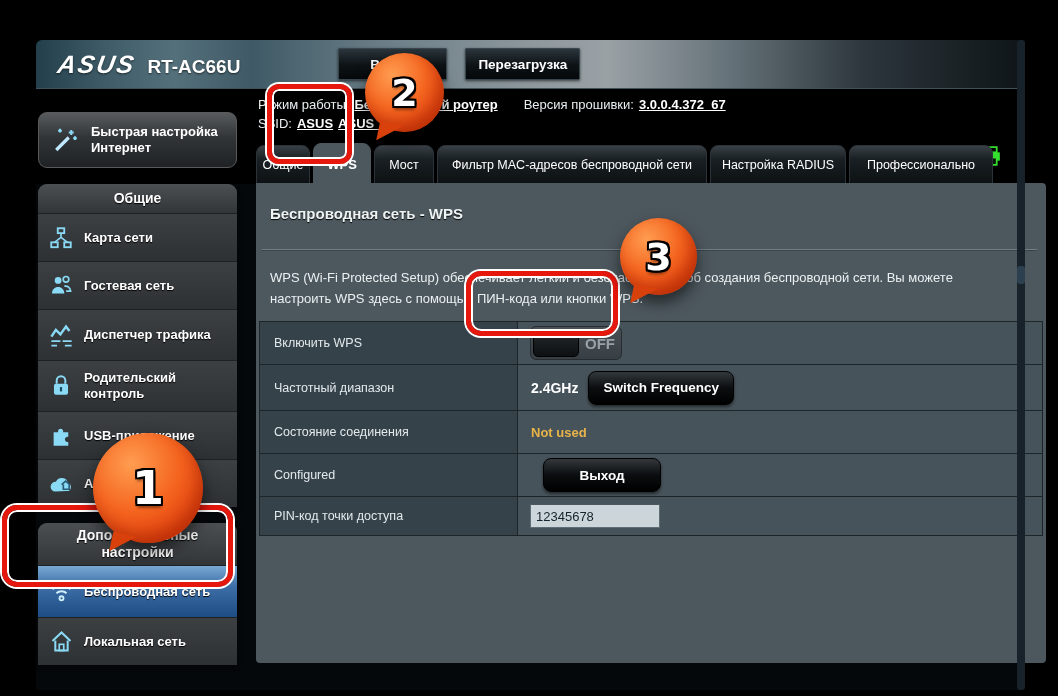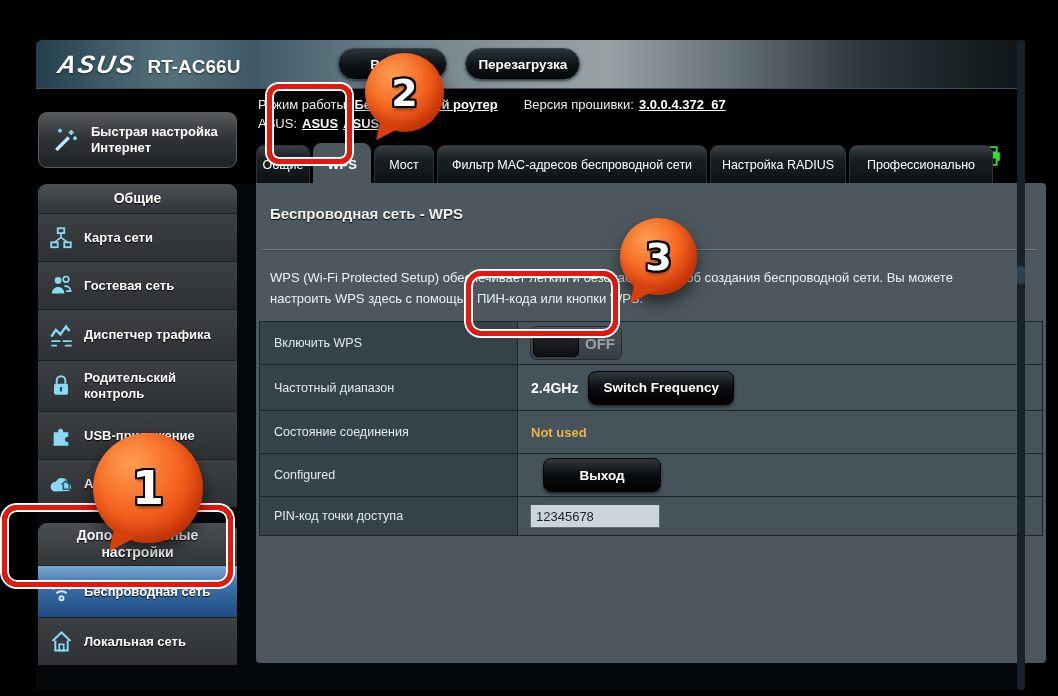--- a/index.html
+++ b/index.html
@@ -12,21 +12,21 @@
 
   
   #banner{left:0;top:0;width:986px;height:48px;border-radius:6px 6px 0 0;
     background:linear-gradient(90deg,#223f4b 0%,#3e5b67 7%,#54707b 14%,#3f5a66 22%,#6d8089 36%,
       #8d979c 50%,#99a1a5 58%,#67737a 70%,#2c363c 84%,#0f1518 100%);
     display:flex;align-items:center;}
   #logo-wrap{display:flex;align-items:baseline;margin-left:22px;gap:12px;}
   #asus-logo{color:#fff;font-weight:bold;font-style:italic;font-size:25px;letter-spacing:2px;
     transform:skewX(-10deg);text-shadow:0 1px 2px rgba(0,0,0,.6);}
   #model{color:#fff;font-weight:bold;font-size:19px;text-shadow:0 1px 2px rgba(0,0,0,.6);}
-  .top-btn{height:30px;padding:0 12px;margin-left:18px;border-radius:16px;color:#fff;font-weight:bold;
+  .top-btn{height:30px;padding:0 12px;margin-left:18px;border-radius:1px;color:#fff;font-weight:bold;
     font-size:13.5px;display:flex;align-items:center;justify-content:center;cursor:pointer;
     background:linear-gradient(180deg,#2b353c 0%,#0d1215 55%,#05090b 100%);
     border:1px solid #39464e;box-shadow:0 1px 3px rgba(0,0,0,.6);}
   #btn-logout{margin-left:98px;min-width:83px;}
   #btn-reboot{min-width:88px;}
   #lang-select{position:absolute;right:14px;top:8px;width:146px;height:30px;border-radius:7px;
     background:linear-gradient(180deg,#2b353c 0%,#0d1215 55%,#05090b 100%);
     border:1px solid #39464e;display:flex;align-items:center;cursor:pointer;}
   #lang-select span{flex:1;text-align:center;color:#fff;font-weight:bold;font-size:13.5px;}
   .chevron-down{width:0;height:0;border-left:6px solid transparent;border-right:6px solid transparent;
@@ -139,21 +139,21 @@
       <div id="btn-logout" class="top-btn">Выход</div>
       <div id="btn-reboot" class="top-btn">Перезагрузка</div>
     </div>
 
     <div id="infobar" class="abs">
       <div id="info-lines">
         <div>
           <span class="info-label">Режим работы:</span><span class="info-link">Беспроводной роутер</span><span class="info-gap"></span><span class="info-label">Версия прошивки:</span><span class="info-link">3.0.0.4.372_67</span>
         </div>
         <div>
-          <span class="info-label">ASUS:</span><span class="info-link">ASUS</span><span class="info-link">ASUS_5G</span>
+          <span class="info-label">SSID:</span><span class="info-link">ASUS</span><span class="info-link">ASUS_5G</span>
         </div>
       </div>
       <div id="status-icons">
         <svg width="25" height="25" viewBox="0 0 24 24">
           <circle cx="15.5" cy="6.5" r="2.6" fill="none" stroke="#1f8f1f" stroke-width="1.6"></circle>
           <path d="M12.5 18c.3-3 1.8-4.6 3.8-4.6 2 0 3.6 1.6 3.9 4.6z" fill="none" stroke="#1f8f1f" stroke-width="1.6"></path>
           <circle cx="9" cy="7.5" r="3.1" fill="#35e02f"></circle>
           <path d="M3.2 19.5c.2-3.9 2.6-6 5.8-6s5.6 2.1 5.8 6z" fill="#35e02f"></path>
         </svg>
         <svg width="25" height="25" viewBox="0 0 24 24">

